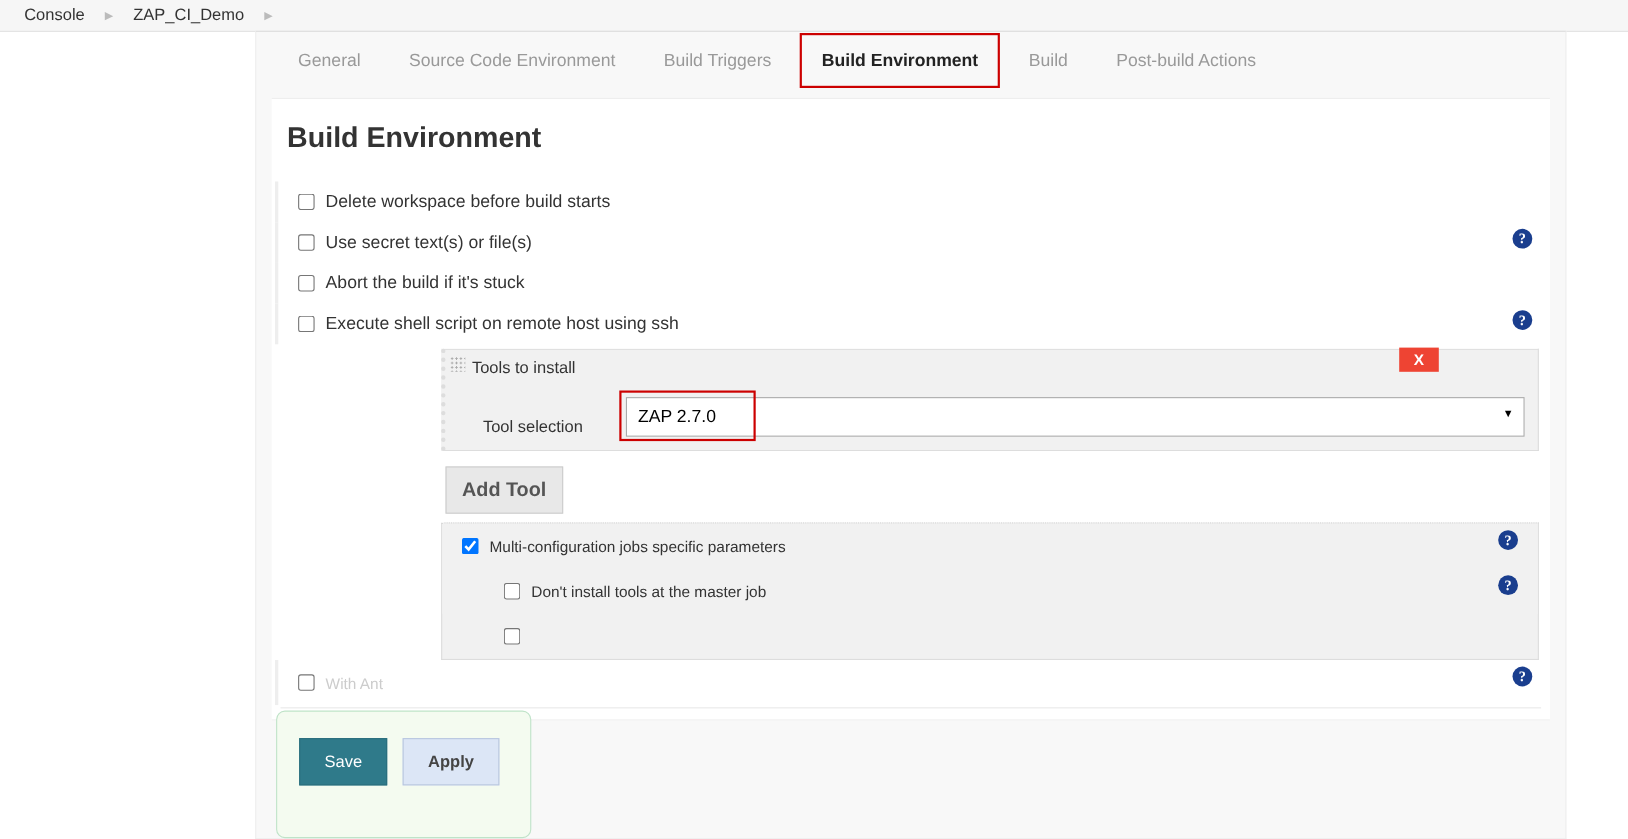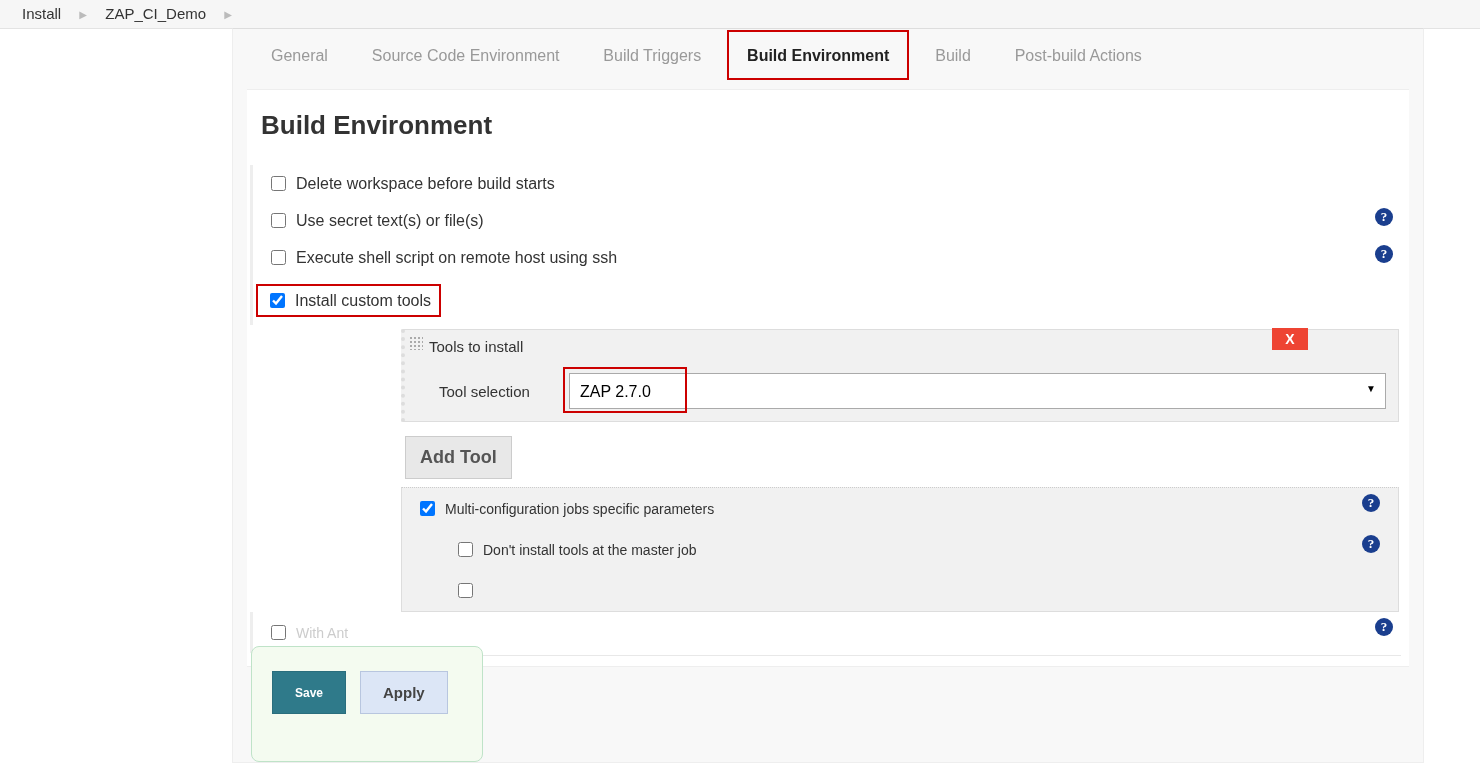--- a/index.html
+++ b/index.html
@@ -15,46 +15,46 @@
 h2.section-title{font-size:26px;font-weight:700;margin:6px 0 24px 10px;color:#333}
 .opt-row{padding:8px 0 8px 14px;display:flex;align-items:center;border-left:3px solid #eee;margin-left:-1px;position:relative}
 .opt-row input[type=checkbox]{width:15px;height:15px;margin-right:10px}
 .opt-row label{font-size:16px;color:#333}
 .help{position:absolute;right:12px;top:6px;width:18px;height:18px;border-radius:50%;background:#1a3e8e;color:#fff;font-size:13px;font-weight:700;text-align:center;line-height:18px;font-family:Georgia,serif;cursor:pointer}
 .hl{border:2px solid #c00;display:inline-flex;align-items:center;padding:4px 8px;margin-left:-11px}
 .tools-box{margin:4px 6px 4px 150px;background:#f1f1f1;border:1px solid #ddd;border-left:4px dotted #ddd;position:relative;padding:0}
 .tools-hdr{padding:8px 10px 8px 24px;font-size:15px;position:relative}
 .drag{position:absolute;left:4px;top:6px;width:14px;height:14px;background-image:radial-gradient(circle,#aaa 1px,transparent 1px);background-size:4px 4px}
 .del{position:absolute;right:90px;top:-2px;background:#e43;color:#fff;font-weight:700;width:36px;height:22px;line-height:22px;text-align:center;font-family:Arial;font-size:14px;cursor:pointer}
-.field-row{padding:10px 10px 12px 34px;display:flex;align-items:center}
+.field-row{padding:10px 10px 12px 34px;display:flex;align-items:flex-end}
 .field-label{width:130px;font-size:15px;color:#333}
 .select-wrap{flex:1;position:relative;margin-right:2px}
 .select-wrap select{width:100%;height:36px;font-size:16px;padding:0 10px;border:1px solid #aaa;background:#fff;appearance:none;-webkit-appearance:none}
 .select-wrap::after{content:"▼";position:absolute;right:10px;top:10px;font-size:10px;color:#000;pointer-events:none}
 .select-hl{position:absolute;left:-6px;top:-6px;width:120px;height:42px;border:2px solid #c00;pointer-events:none}
 .below-tools{margin:6px 6px 0 150px}
 .btn-grey{display:inline-block;background:#e8e8e8;border:1px solid #ccc;padding:10px 14px;font-size:18px;font-weight:700;color:#555;cursor:pointer;margin:8px 4px}
 .sub-row{padding:10px 28px 10px 14px;display:flex;align-items:center;background:#f1f1f1;margin-top:0;position:relative}
 .sub-row.light{background:transparent}
 .sub-row input[type=checkbox]{width:15px;height:15px;margin-right:10px}
 .sub2{padding-left:52px}
 .footer{position:absolute;left:18px;bottom:0;width:230px;height:90px;border:1px solid #bfe3c8;border-radius:8px;background:#f4fbf0;padding-top:24px;z-index:5}
 .footer .btns{display:flex;gap:14px;padding-left:20px}
-.btn-save{background:#2f7a8a;color:#fff;border:1px solid #2a6e7d;padding:12px 22px;font-weight:700;font-size:12px;cursor:pointer}
+.btn-save{background:#2f7a8a;color:#fff;border:1px solid #2a6e7d;padding:12px 22px;font-weight:400;font-size:15px;cursor:pointer}
 .btn-apply{background:#dce6f6;color:#444;border:1px solid #b8c6df;padding:12px 22px;font-weight:700;font-size:15px;cursor:pointer}
 .last-row{padding:10px 0 10px 14px;display:flex;align-items:center;border-left:3px solid #eee;margin-left:-1px;position:relative;color:#ccc}
 .last-row input[type=checkbox]{width:15px;height:15px;margin-right:10px}
 .inner-box{margin:0 6px 0 150px;background:#f1f1f1;border:1px solid #ddd;border-top:1px dotted #ccc}
 </style>
 </head>
 <body>
 <div class="page">
 
 <div class="breadcrumbs">
-  <a href="#">Install</a>
+  <a href="#">Console</a>
   <span class="sep">▶</span>
   <a href="#">ZAP_CI_Demo</a>
   <span class="sep">▶</span>
 </div>
 
 <div class="main">
   <div class="tabs">
     <span class="tab">General</span>
     <span class="tab">Source Code Environment</span>
     <span class="tab">Build Triggers</span>
@@ -70,28 +70,26 @@
       <input type="checkbox" style="">
       <label>Delete workspace before build starts</label>
     </div>
     <div class="opt-row">
       <input type="checkbox" style="">
       <label>Use secret text(s) or file(s)</label>
       <span class="help">?</span>
     </div>
     <div class="opt-row">
       <input type="checkbox" style="">
+      <label>Abort the build if it's stuck</label>
+    </div>
+    <div class="opt-row">
+      <input type="checkbox" style="">
       <label>Execute shell script on remote host using ssh</label>
       <span class="help">?</span>
-    </div>
-    <div class="opt-row">
-      <span class="hl">
-        <input type="checkbox" checked="" style="">
-        <label>Install custom tools</label>
-      </span>
     </div>
 
     <div class="tools-box">
       <div class="del">X</div>
       <div class="tools-hdr">
         <span class="drag"></span>
         <span>Tools to install</span>
       </div>
       <div class="field-row">
         <span class="field-label">Tool selection</span>

